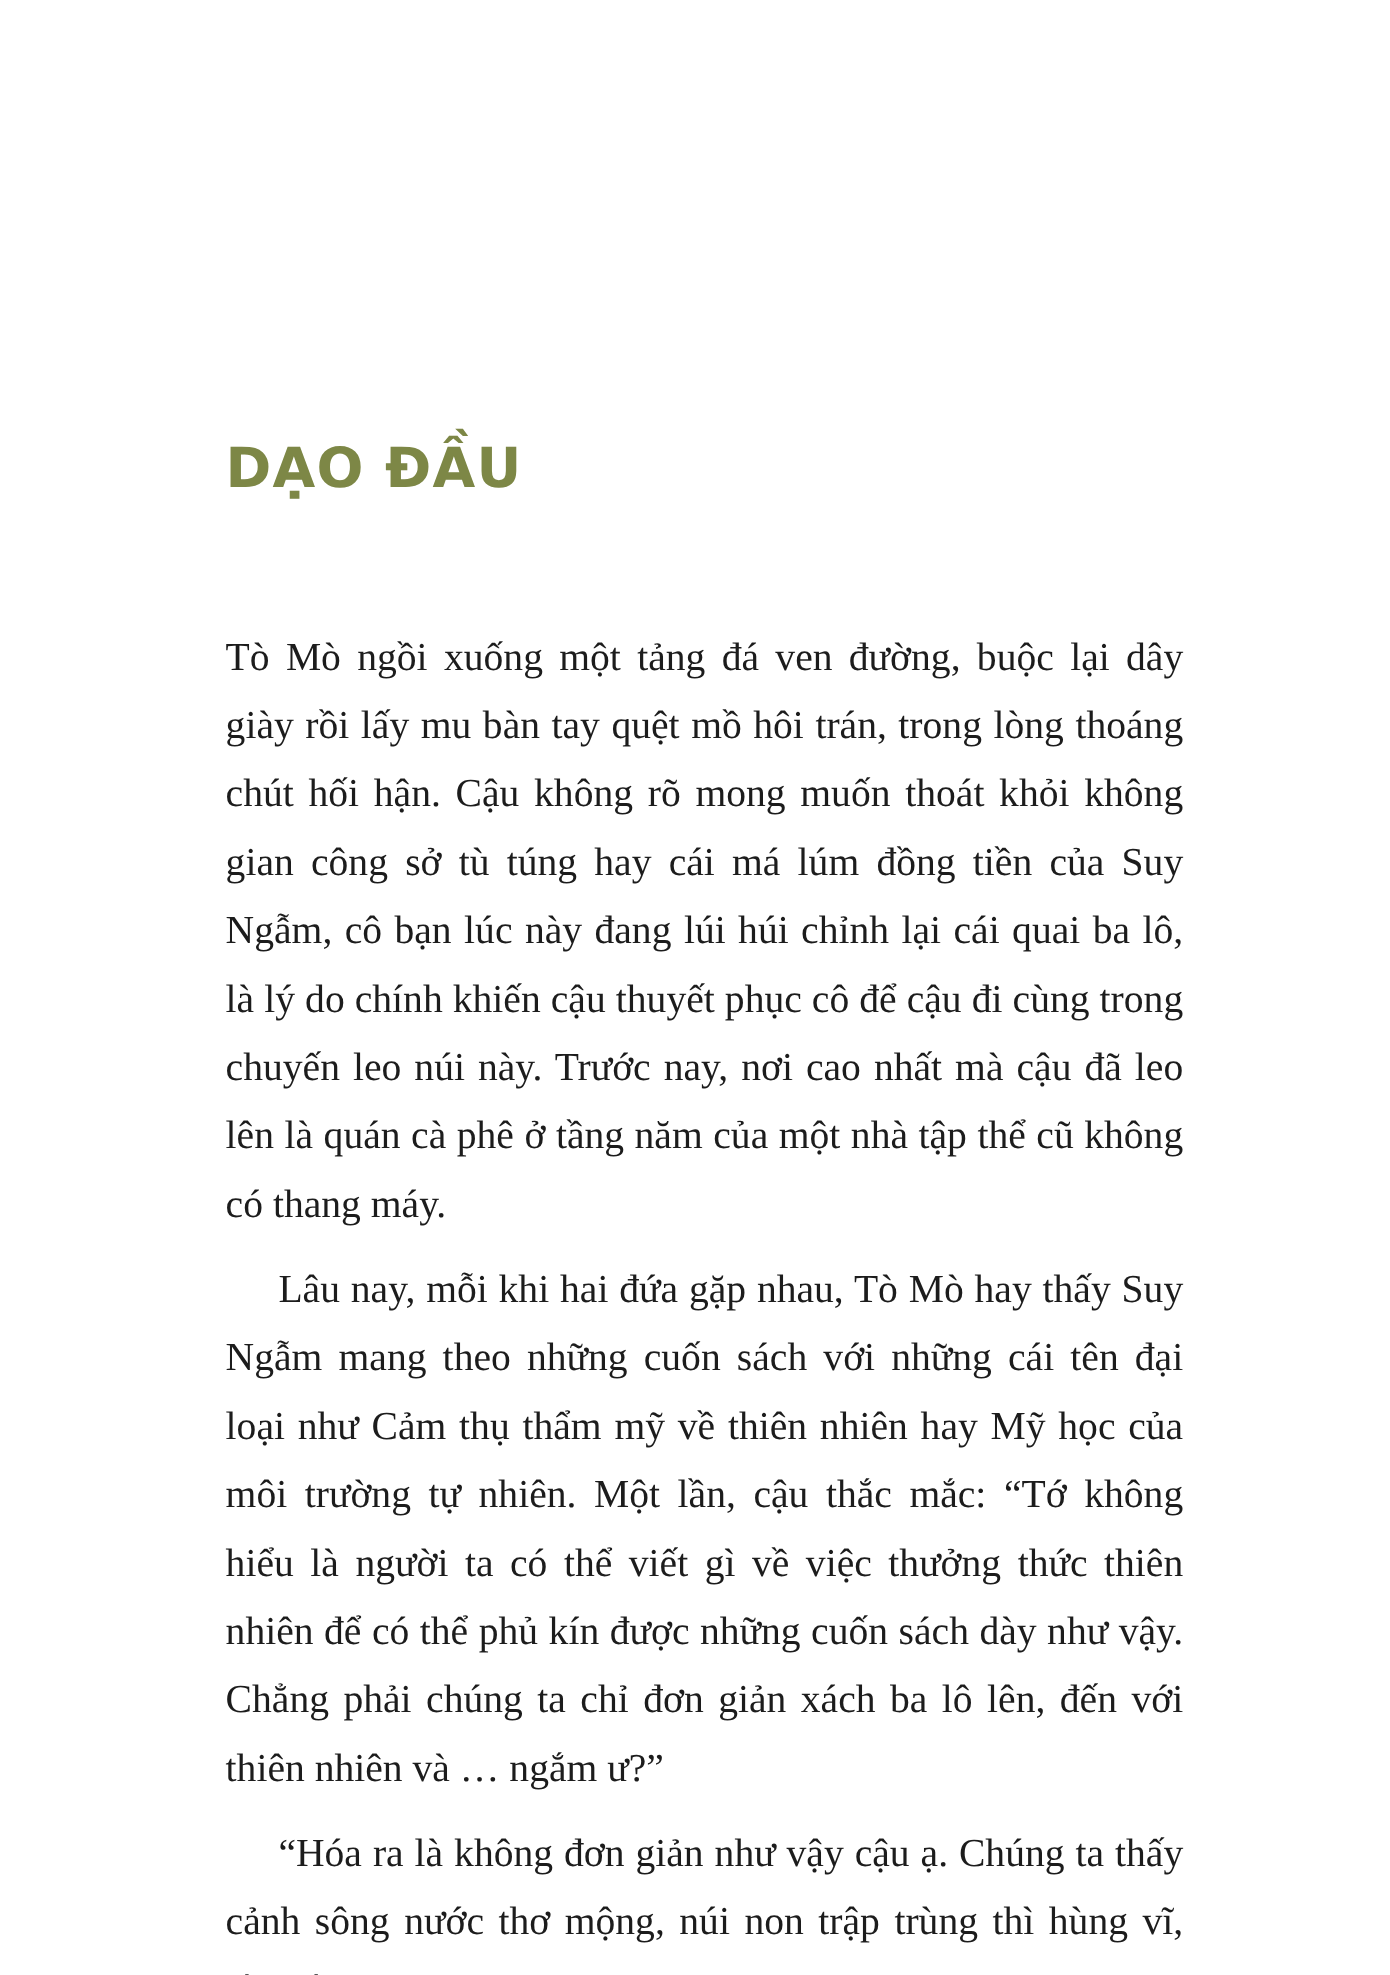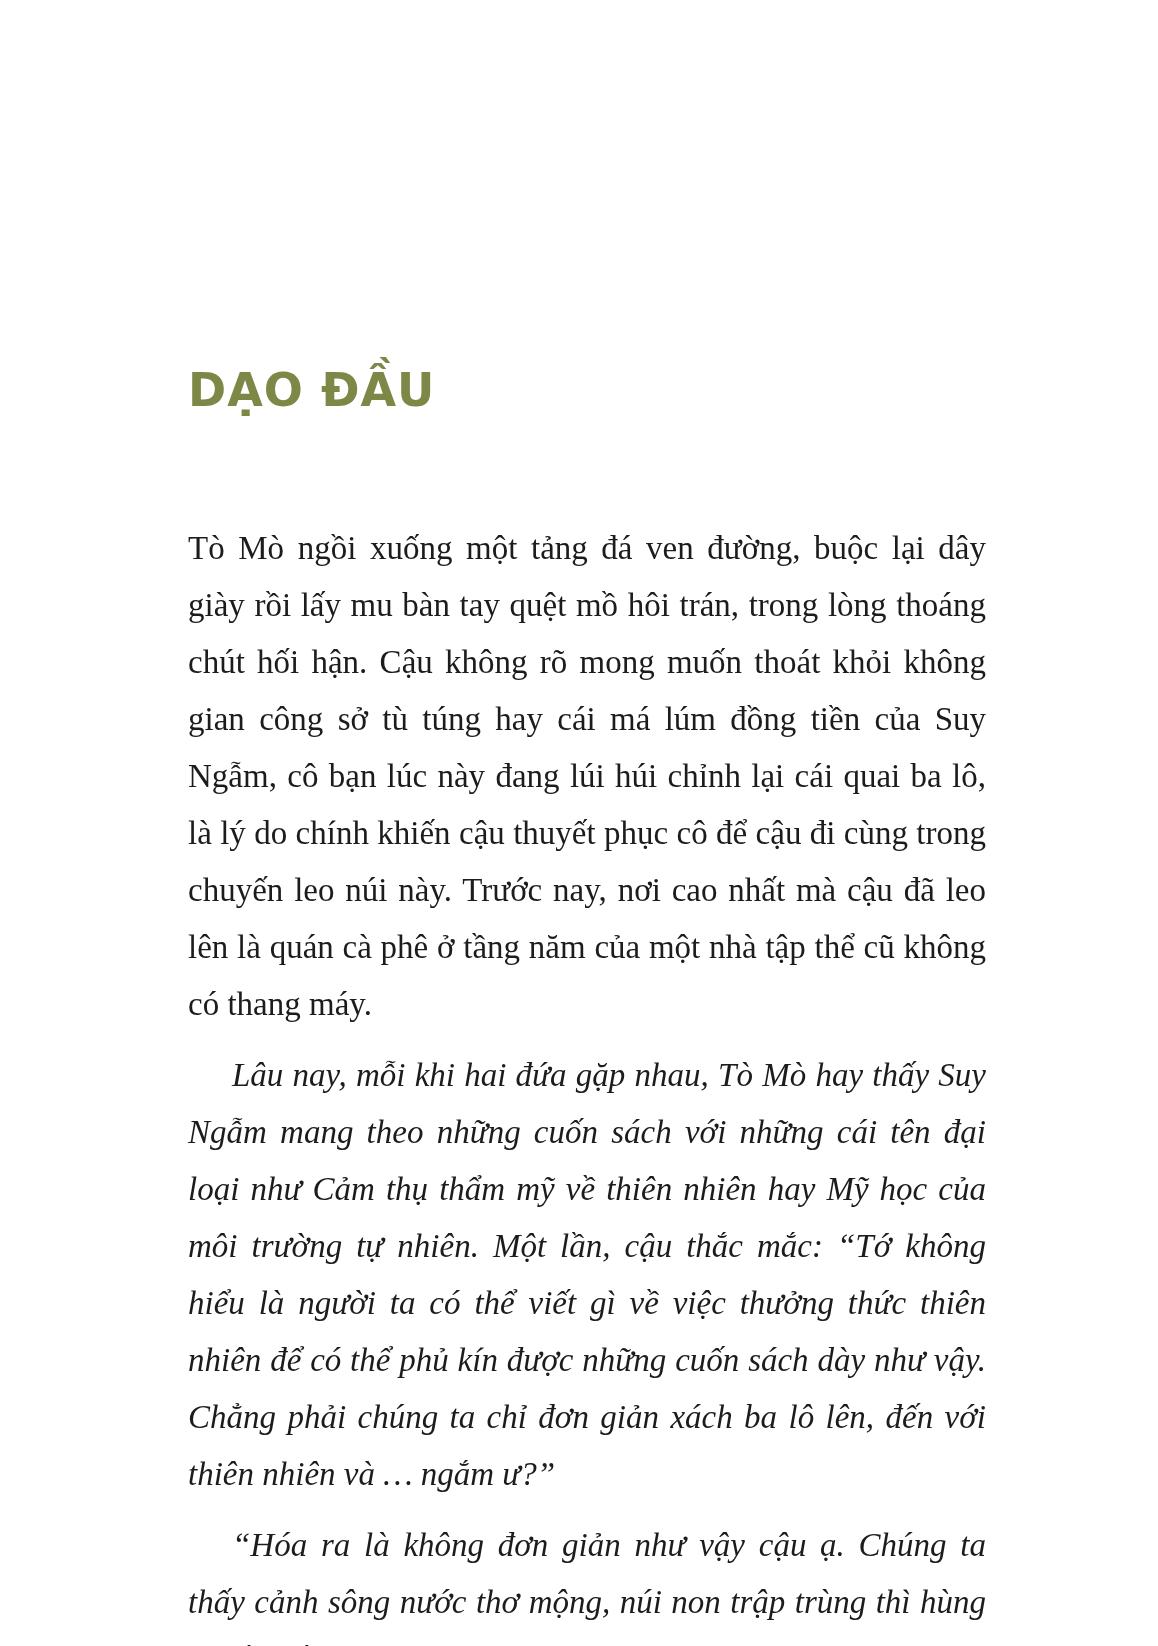--- a/index.html
+++ b/index.html
@@ -35,21 +35,20 @@
     font-size: 33px;
     line-height: 57px;
     color: #1c1c1c;
     text-align: justify;
   }
   .body-text p {
     margin: 0 0 14px 0;
   }
   .body-text p.indented {
     text-indent: 44px;
-    font-style: italic;
   }
 </style>
 </head>
 <body>
 
 <div class="page">
   <h1 class="chapter-heading">DẠO ĐẦU</h1>
 
   <div class="body-text">
     <p>Tò Mò ngồi xuống một tảng đá ven đường, buộc lại dây giày rồi lấy mu bàn tay quệt mồ hôi trán, trong lòng thoáng chút hối hận. Cậu không rõ mong muốn thoát khỏi không gian công sở tù túng hay cái má lúm đồng tiền của Suy Ngẫm, cô bạn lúc này đang lúi húi chỉnh lại cái quai ba lô, là lý do chính khiến cậu thuyết phục cô để cậu đi cùng trong chuyến leo núi này. Trước nay, nơi cao nhất mà cậu đã leo lên là quán cà phê ở tầng năm của một nhà tập thể cũ không có thang máy.</p>

